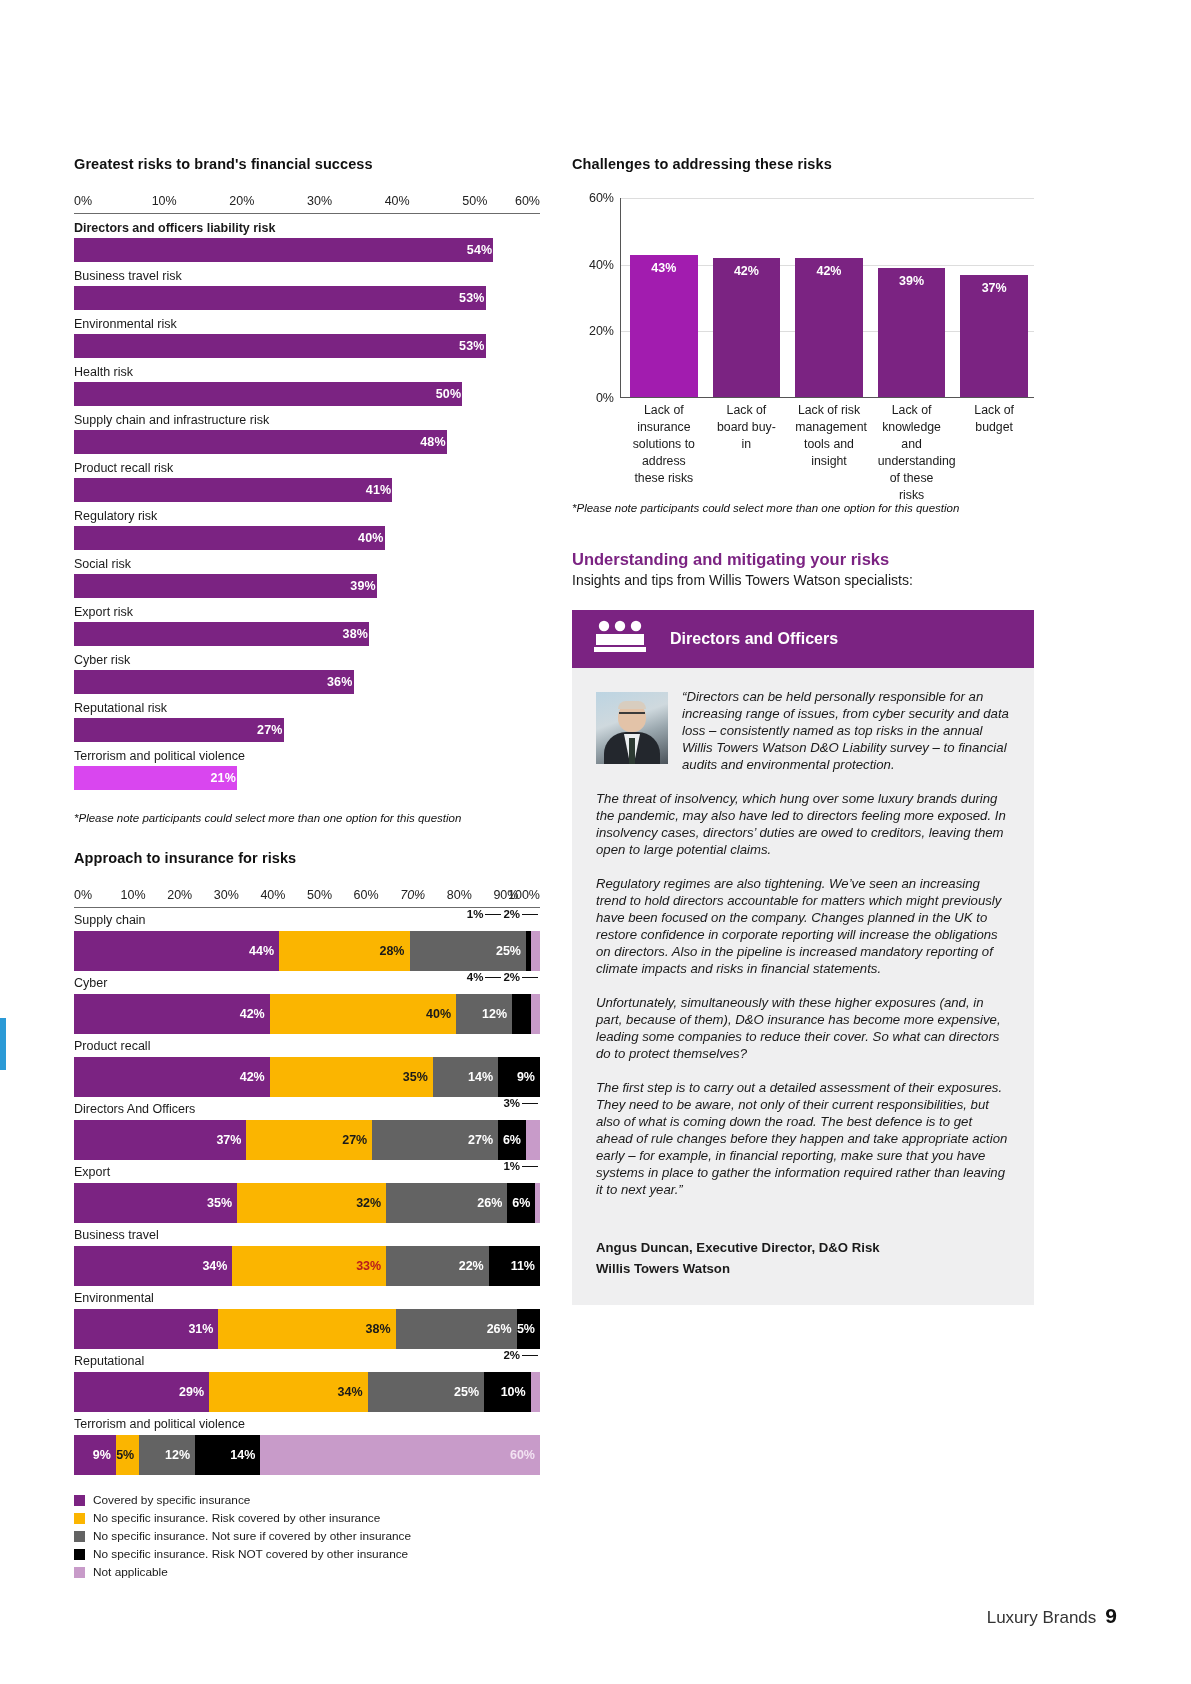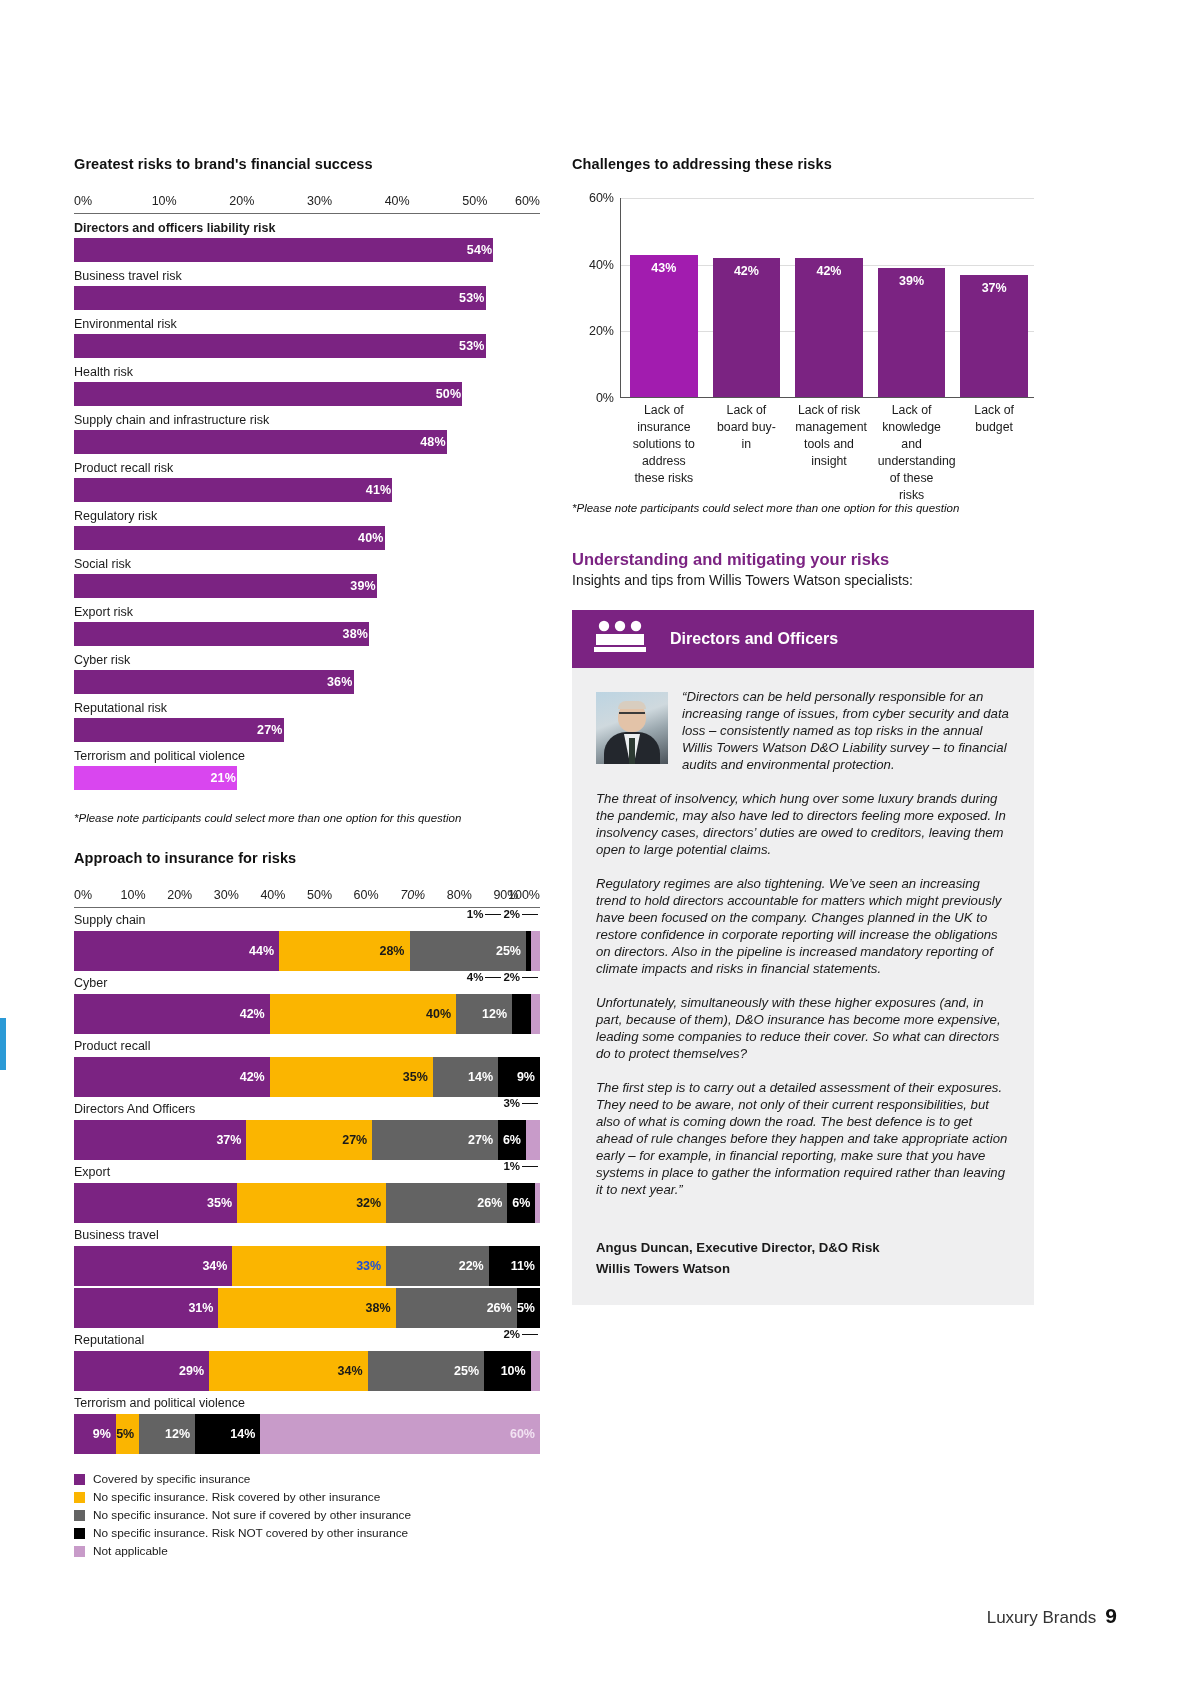--- a/index.html
+++ b/index.html
@@ -348,31 +348,32 @@
             <div class="sb-seg" style="width: 1%; background: rgb(200, 155, 201);"></div>
           </div>
         </div>
         <div class="sb-item">
           <div class="sb-label">Business travel</div>
           <div class="sb-track">
             <div class="sb-seg" style="width: 34%; background: rgb(123, 35, 130);">
               <span style="color: rgb(255, 255, 255);">34%</span>
             </div>
             <div class="sb-seg" style="width: 33%; background: rgb(251, 181, 0);">
-              <span style="color: #1d4ed8;">33%</span>
+              <span style="color: #b91c1c;">33%</span>
             </div>
             <div class="sb-seg" style="width: 22%; background: rgb(99, 99, 99);">
               <span style="color: rgb(255, 255, 255);">22%</span>
             </div>
             <div class="sb-seg" style="width: 11%; background: rgb(0, 0, 0);">
               <span style="color: rgb(255, 255, 255);">11%</span>
             </div>
           </div>
         </div>
         <div class="sb-item">
+          <div class="sb-label">Environmental</div>
           <div class="sb-track">
             <div class="sb-seg" style="width: 31%; background: rgb(123, 35, 130);">
               <span style="color: rgb(255, 255, 255);">31%</span>
             </div>
             <div class="sb-seg" style="width: 38%; background: rgb(251, 181, 0);">
               <span style="color: rgb(26, 26, 26);">38%</span>
             </div>
             <div class="sb-seg" style="width: 26%; background: rgb(99, 99, 99);">
               <span style="color: rgb(255, 255, 255);">26%</span>
             </div>

